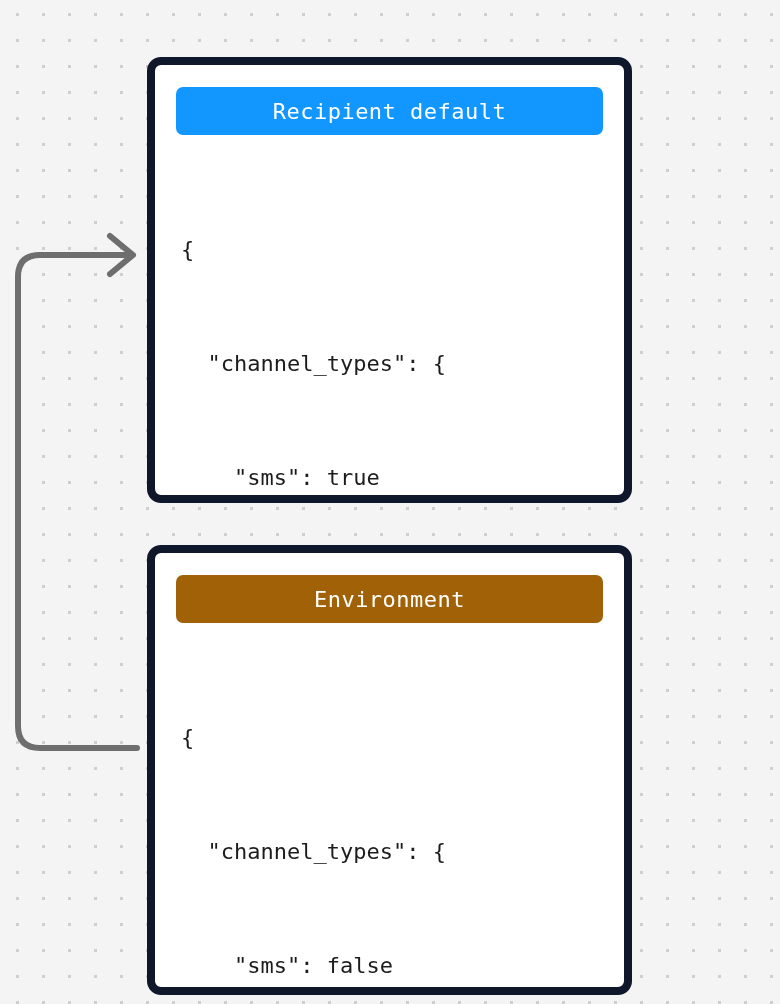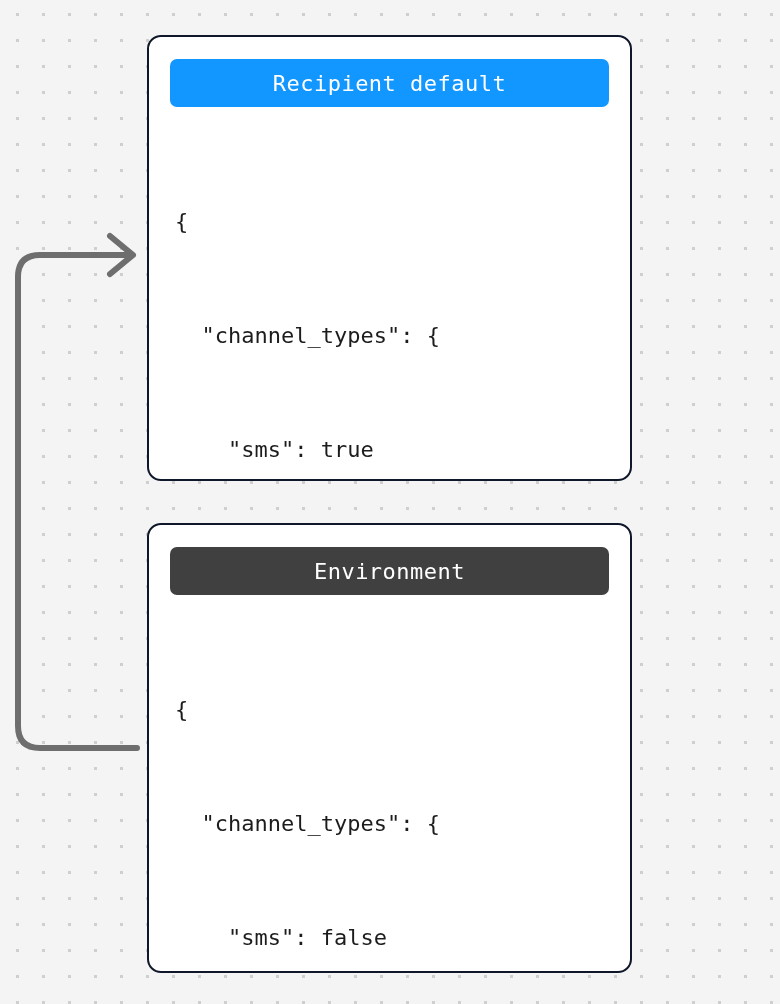--- a/index.html
+++ b/index.html
@@ -36,41 +36,42 @@
     pointer-events: none;
   }
 
   
   .card {
     position: absolute;
     left: 147px;
     width: 485px;
     box-sizing: border-box;
     background: #ffffff;
-    border: 2px solid #0f172a;
+    border: 8px solid #0f172a;
     border-radius: 14px;
     padding: 22px 0 0 0;
+    margin-top: 22px;
   }
   #card-recipient-default { top: 35px;  height: 446px; }
   #card-environment      { top: 523px; height: 450px; }
 
   .card-header {
     margin: 0 21px;
     height: 48px;
     border-radius: 7px;
     display: flex;
     align-items: center;
     justify-content: center;
     color: #ffffff;
     font-size: 22px;
     letter-spacing: 0.5px;
     font-family: "DejaVu Sans Mono", "Liberation Mono", monospace;
   }
   .header-blue  { background-color: #1296ff; }
-  .header-green { background-color: #404040; }
+  .header-green { background-color: #a16207; }
 
   .code-block {
     margin: 20px 0 0 0;
     padding: 0 0 0 26px;
     font-size: 22px;
     line-height: 38px;
     color: #1c1c1c;
     font-family: "DejaVu Sans Mono", "Liberation Mono", monospace;
     white-space: pre;
   }

